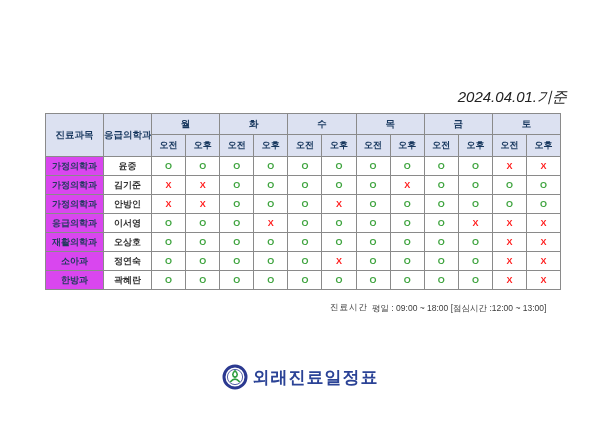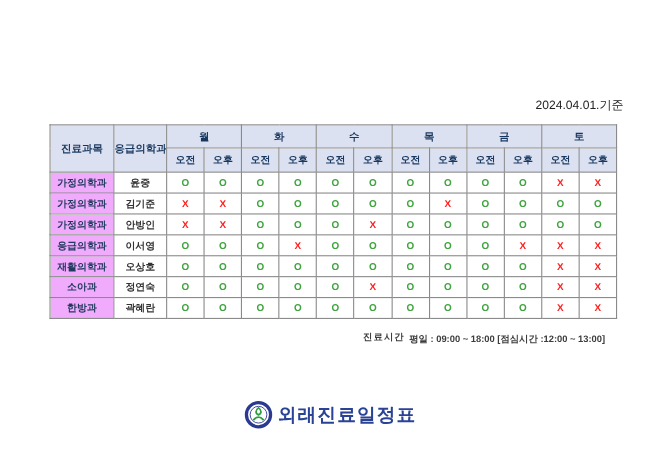--- a/index.html
+++ b/index.html
@@ -1,39 +1,39 @@
 <!DOCTYPE html>
 <html><head>
 <meta charset="utf-8">
 <style>
   html,body{margin:0;padding:0;background:#fff;}
   body{font-family:"Liberation Sans","DejaVu Sans",sans-serif;}
   .page{position:relative;width:600px;height:424px;background:#ffffff;overflow:hidden;}
 
   .title{position:absolute;top:53px;left:0;width:100%;text-align:center;
          font-size:20px;font-weight:bold;color:#17375e;letter-spacing:2px;}
-  .date-note{position:absolute;top:88px;right:33px;font-size:11px;color:#222;}
+  .date-note{position:absolute;top:88px;right:33px;font-size:15px;color:#222;font-style:italic;}
 
   table.schedule{position:absolute;top:113px;left:45px;width:516px;
                  border-collapse:collapse;table-layout:fixed;
                  border:1.5px solid #666;}
   table.schedule th, table.schedule td{
       border:1px solid #8a8a8a;text-align:center;vertical-align:middle;
       padding:0;overflow:hidden;white-space:nowrap;}
   table.schedule thead th{background:#dce1f1;color:#17375e;font-weight:bold;}
   tr.hdr-days th{height:20px;font-size:9.5px;}
   tr.hdr-ampm th{height:21px;font-size:9px;}
   table.schedule tbody td{height:18px;font-size:9px;font-weight:bold;}
-  td.dept{background:#f0abfc;color:#223a5e;}
+  td.dept{background:#d946ef;color:#223a5e;}
   td.doctor{color:#333;}
   td.mark-o{color:#3fa43f;font-size:9.5px;}
   td.mark-x{color:#ff1f1f;font-size:9.5px;}
 
   .footer-block{position:absolute;top:301px;right:38px;width:232px;font-size:8.5px;color:#3c3c3c;}
-  .hours-row{display:flex;font-weight:bold;}
+  .hours-row{display:flex;align-items:center;}
   .hours-label{width:42px;flex:none;letter-spacing:1px;}
   .hours-lines{flex:1;}
   .hours-lines div{line-height:14px;}
   .notice{margin-top:4px;margin-left:-10px;letter-spacing:0.3px;}
 
   .logo{position:absolute;top:364px;left:0;width:100%;display:flex;
         align-items:center;justify-content:center;gap:5px;}
   .logo-text{font-size:17px;font-weight:bold;color:#2b4396;letter-spacing:1px;}
 </style>
 </head>

